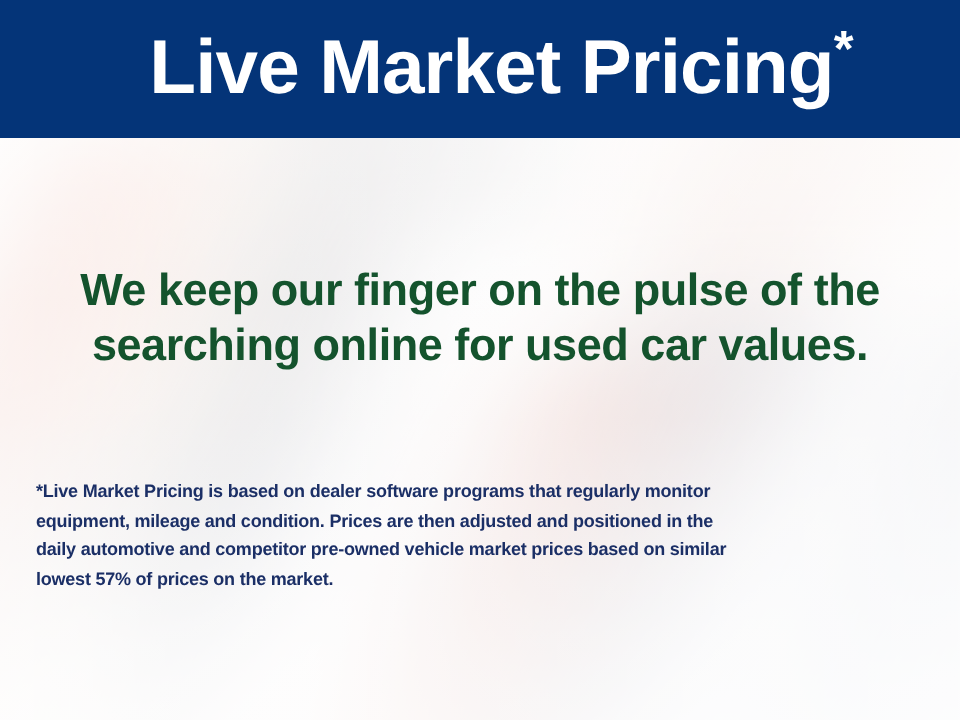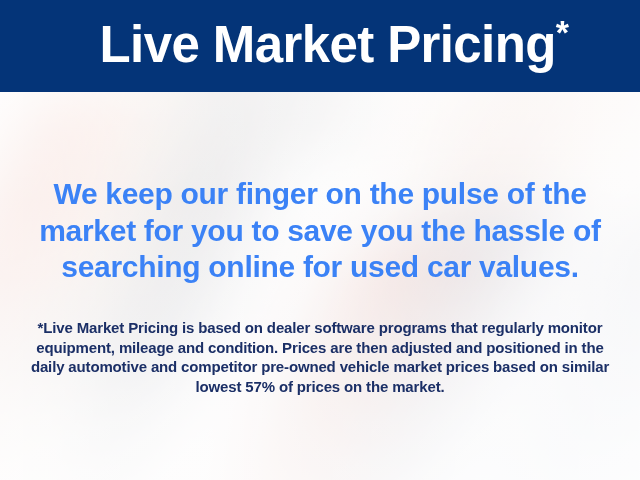--- a/index.html
+++ b/index.html
@@ -214,24 +214,23 @@
     white-space: nowrap;
   }
 
   
   .fine-print {
     position: absolute;
     top: 318px;
     left: 0;
     width: 640px;
     z-index: 6;
-    text-align: center;
     color: #1b2f66;
     font-family: "Liberation Sans", sans-serif;
-    font-size: 15px;
+    font-size: 12px;
     font-weight: bold;
     line-height: 19.5px;
     letter-spacing: -0.15px;
     padding: 0 24px;
     box-sizing: border-box;
   }
   .fine-print .fp-line {
     display: block;
     white-space: nowrap;
   }
@@ -252,23 +251,22 @@
     <div class="bg-layer bg-dark-low"></div>
     <div class="bg-layer bg-highlight"></div>
     <div class="bg-veil"></div>
     <div class="bg-veil-h"></div>
   </div>
 
   <div class="header-banner" style="background: rgb(4, 52, 120);">
     <h1 class="header-title" style="color: rgb(255, 255, 255); margin-left: 28px;"><span>Live Market Pricing</span><span class="asterisk">*</span></h1>
   </div>
 
-  <div class="headline" style="color: #3b82f6;">
+  <div class="headline" style="color: #14532d;">
     <span class="hl-line">We keep our finger on the pulse of the</span>
-    <span class="hl-line">market for you to save you the hassle of</span>
     <span class="hl-line">searching online for used car values.</span>
   </div>
 
   <div class="fine-print" style="color: rgb(27, 47, 102);">
     <span class="fp-line">*Live Market Pricing is based on dealer software programs that regularly monitor</span>
     <span class="fp-line">equipment, mileage and condition. Prices are then adjusted and positioned in the</span>
     <span class="fp-line">daily automotive and competitor pre-owned vehicle market prices based on similar</span>
     <span class="fp-line">lowest 57% of prices on the market.</span>
   </div>
 

